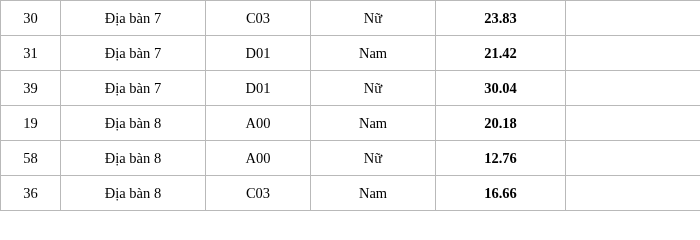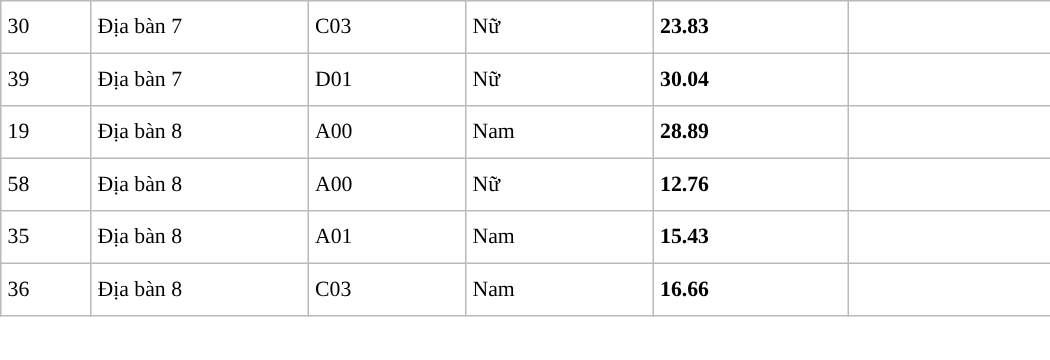--- a/index.html
+++ b/index.html
@@ -26,21 +26,21 @@
     table-layout: fixed;
   }
   table.data-table td {
     border: 1px solid #b9b9b9;
     height: 34px;
     font-size: 14.5px;
     font-family: "Liberation Serif", serif;
     color: #000000;
     padding: 0 4px;
     vertical-align: middle;
-    text-align: left;
+    text-align: center;
     white-space: nowrap;
     overflow: hidden;
   }
   
   col.c-stt    { width: 60px; }
   col.c-area   { width: 145px; }
   col.c-block  { width: 105px; }
   col.c-gender { width: 125px; }
   col.c-score  { width: 130px; }
   col.c-blank  { width: 135px; }
@@ -71,49 +71,49 @@
     <tbody>
       <tr class="row-first">
         <td class="cell-stt">30</td>
         <td class="cell-area">Địa bàn 7</td>
         <td class="cell-block">C03</td>
         <td class="cell-gender">Nữ</td>
         <td class="cell-score">23.83</td>
         <td class="cell-blank"></td>
       </tr>
       <tr>
+        <td class="cell-stt">31</td>
+        <td class="cell-area">Địa bàn 7</td>
+        <td class="cell-block">D01</td>
+        <td class="cell-gender">Nam</td>
+        <td class="cell-score">21.42</td>
+        <td class="cell-blank"></td>
+      </tr>
+      <tr>
         <td class="cell-stt">39</td>
         <td class="cell-area">Địa bàn 7</td>
         <td class="cell-block">D01</td>
         <td class="cell-gender">Nữ</td>
         <td class="cell-score">30.04</td>
         <td class="cell-blank"></td>
       </tr>
       <tr>
         <td class="cell-stt">19</td>
         <td class="cell-area">Địa bàn 8</td>
         <td class="cell-block">A00</td>
         <td class="cell-gender">Nam</td>
-        <td class="cell-score">28.89</td>
+        <td class="cell-score">20.18</td>
         <td class="cell-blank"></td>
       </tr>
       <tr>
         <td class="cell-stt">58</td>
         <td class="cell-area">Địa bàn 8</td>
         <td class="cell-block">A00</td>
         <td class="cell-gender">Nữ</td>
         <td class="cell-score">12.76</td>
-        <td class="cell-blank"></td>
-      </tr>
-      <tr>
-        <td class="cell-stt">35</td>
-        <td class="cell-area">Địa bàn 8</td>
-        <td class="cell-block">A01</td>
-        <td class="cell-gender">Nam</td>
-        <td class="cell-score">15.43</td>
         <td class="cell-blank"></td>
       </tr>
       <tr>
         <td class="cell-stt">36</td>
         <td class="cell-area">Địa bàn 8</td>
         <td class="cell-block">C03</td>
         <td class="cell-gender">Nam</td>
         <td class="cell-score">16.66</td>
         <td class="cell-blank"></td>
       </tr>

